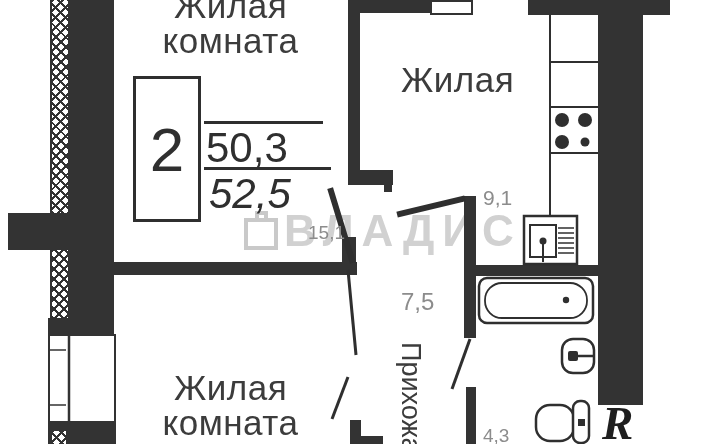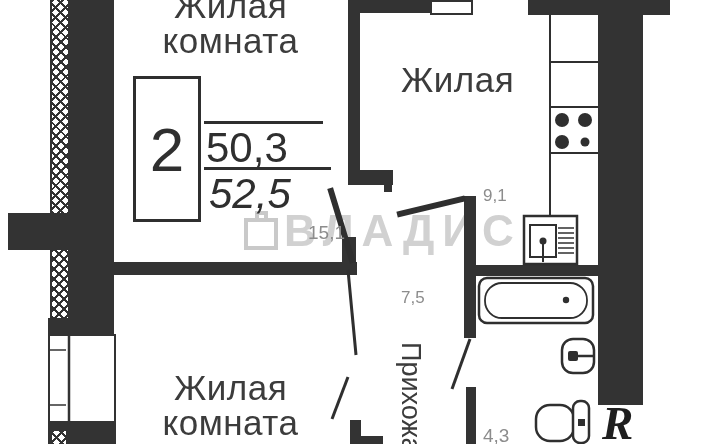--- a/index.html
+++ b/index.html
@@ -169,22 +169,22 @@
   <div class="label room-name" style="left:395px;top:62px;width:125px;">Жилая</div>
 
   <div class="label room-name" style="left:138px;top:370px;width:185px;">
     <div>Жилая</div>
     <div>комната</div>
   </div>
 
   <div class="hall-label">Прихожая</div>
 
   <div class="area-label" style="left:308px;top:222px;font-size:19px;">15,1</div>
-  <div class="area-label" style="left:483px;top:186px;font-size:17px;">9,1</div>
-  <div class="area-label" style="left:401px;top:288px;font-size:17px;">7,5</div>
+  <div class="area-label" style="left:483px;top:186px;font-size:21px;">9,1</div>
+  <div class="area-label" style="left:401px;top:288px;font-size:24px;">7,5</div>
   <div class="area-label" style="left:483px;top:425px;font-size:19px;">4,3</div>
 
   <div class="info-box">2</div>
   <div class="frac-line" style="left:204px;top:121px;width:119px;"></div>
   <div class="frac-num" style="left:206px;top:127px;">50,3</div>
   <div class="frac-line" style="left:204px;top:167px;width:127px;"></div>
   <div class="frac-num" style="left:209px;top:173px;font-style:italic;">52,5</div>
 
   <div class="brand-r">R</div>
 

